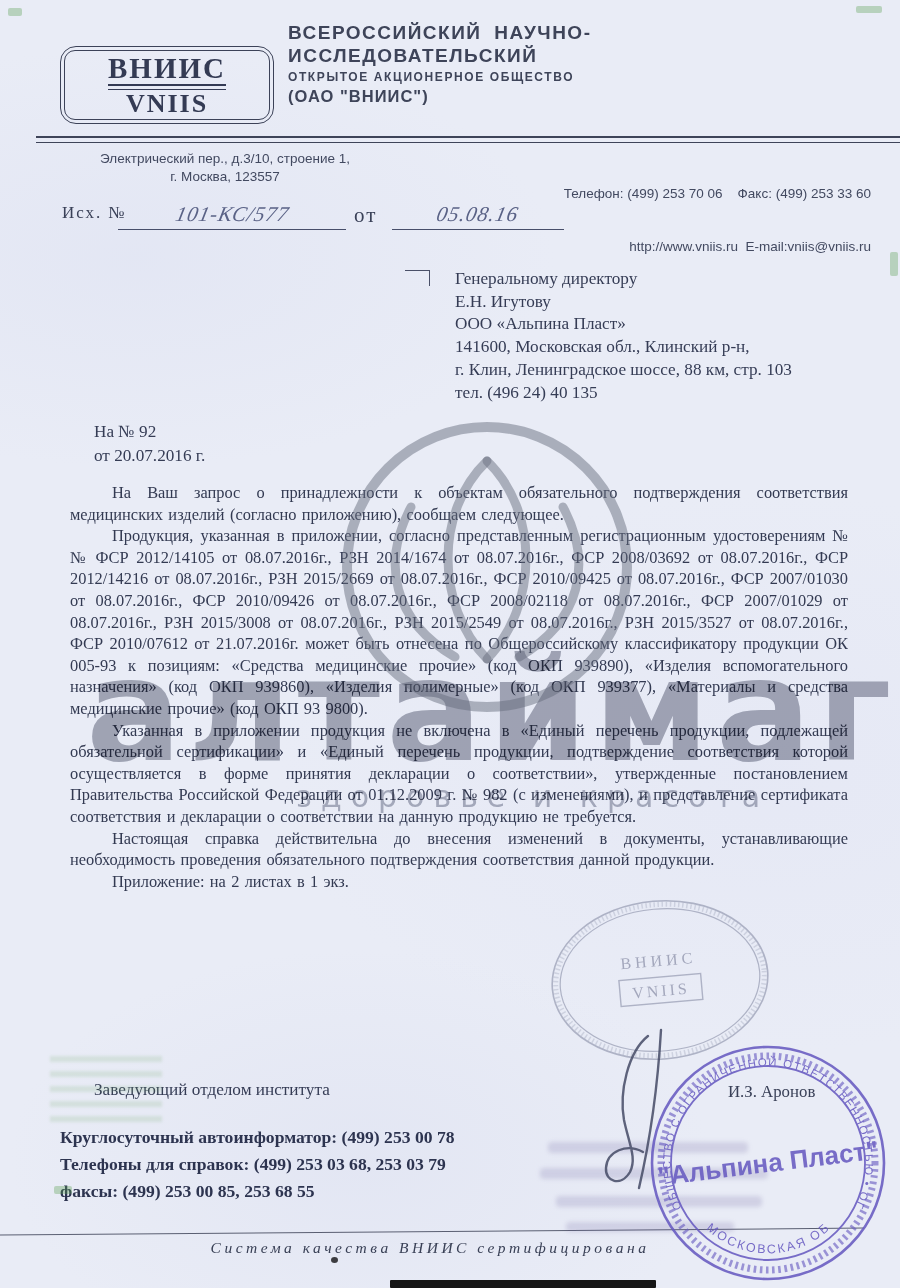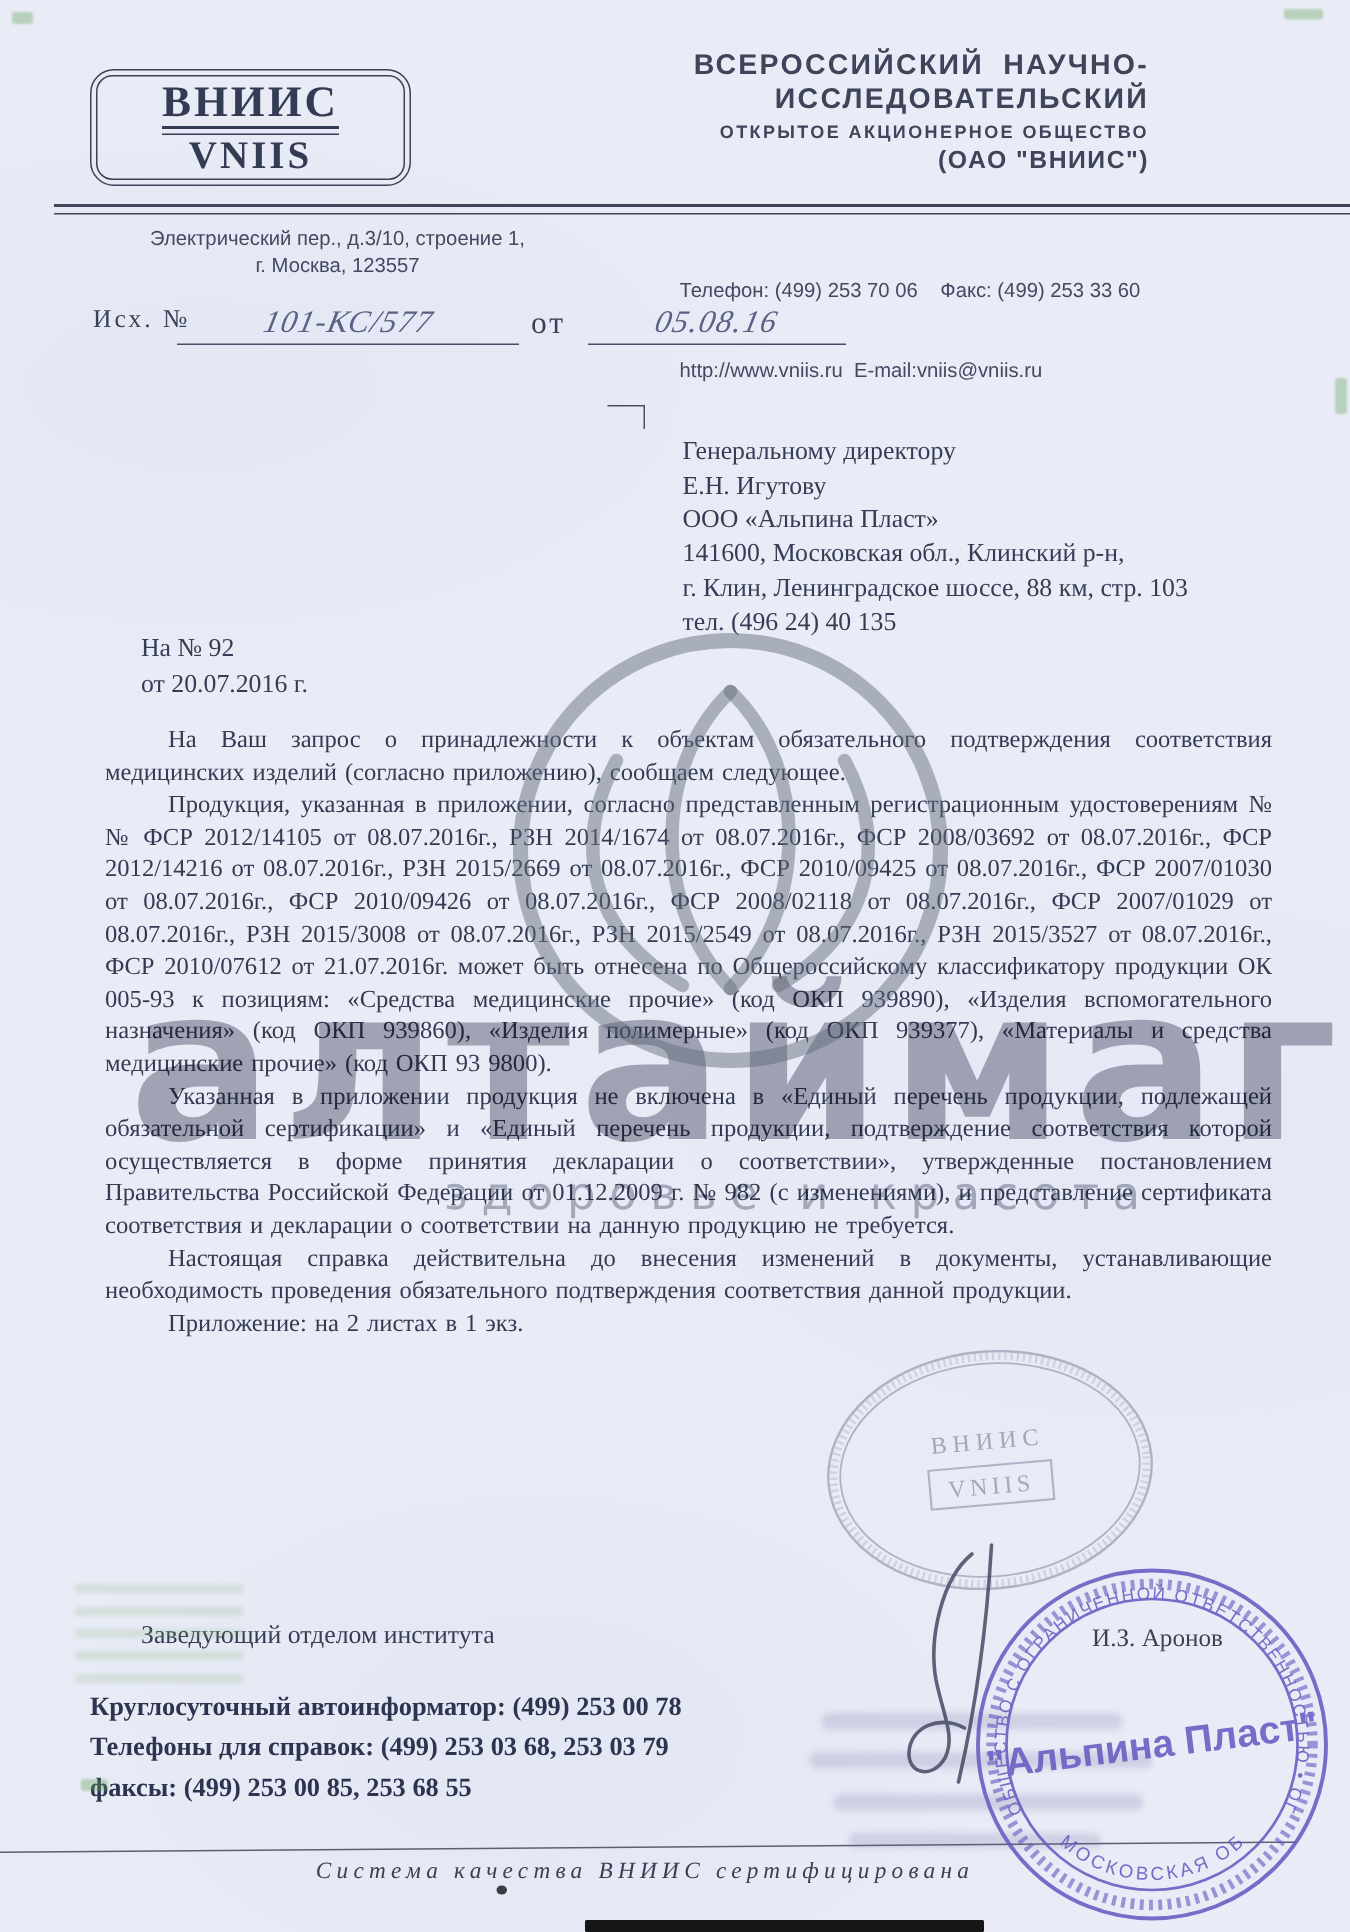--- a/index.html
+++ b/index.html
@@ -13,37 +13,37 @@
     font-family:"Liberation Serif", serif; color:#3a4158;
   }
   .abs{position:absolute;}
   
   #logo-outer{left:60px; top:46px; width:214px; height:78px; border:1.6px solid #3c4258; border-radius:16px; padding:3px; box-sizing:border-box; z-index:1;}
   #logo-inner{width:100%; height:100%; border:1.3px solid #3c4258; border-radius:11px; box-sizing:border-box;
     display:flex; flex-direction:column; align-items:center; justify-content:center;}
   .logo-t1{font:700 29px "Liberation Serif", serif; letter-spacing:2px; color:#343b54; line-height:30px;}
   .logo-div{width:118px; border-top:2.4px solid #343b54; border-bottom:1px solid #343b54; height:3px; margin:1px 0 0 0;}
   .logo-t2{font:700 26px "Liberation Serif", serif; letter-spacing:2px; color:#343b54; line-height:28px;}
-  #org-header{left:288px; top:32px; width:478px; text-align:right; color:#3e4459; font-family:"Liberation Sans", sans-serif; z-index:1;}
+  #org-header{left:288px; top:21px; width:478px; text-align:left; color:#3e4459; font-family:"Liberation Sans", sans-serif; z-index:1;}
   .hd1{font-size:19px; font-weight:700; letter-spacing:1.5px; line-height:23px; word-spacing:6px;}
   .hd2{font-size:18px; font-weight:700; letter-spacing:2px; line-height:23px; word-spacing:8px;}
   .hd3{font-size:12px; font-weight:700; letter-spacing:1.6px; line-height:17px; margin-top:2px;}
   .hd4{font-size:16.5px; font-weight:700; letter-spacing:1px; line-height:21px;}
   #rule-top{left:36px; top:136px; width:864px; height:4px; border-top:2.6px solid #3e4459; border-bottom:1.1px solid #3e4459; z-index:1;}
   #addr-left{left:58px; top:150px; width:334px; text-align:center; font:13.5px/17.5px "Liberation Sans", sans-serif; color:#424960; z-index:1;}
-  #addr-right{left:453px; top:150px; width:408px; text-align:left; font:13.5px/17.5px "Liberation Sans", sans-serif; color:#424960; white-space:pre; z-index:1;}
+  #addr-right{left:463px; top:150px; width:408px; text-align:right; font:13.5px/17.5px "Liberation Sans", sans-serif; color:#424960; white-space:pre; z-index:1;}
   
   #outgoing{left:62px; top:203px; height:30px; font-size:17px; letter-spacing:2px; color:#3a4158; z-index:1;}
   .hand{font-style:italic; color:#5a6286; transform:skewX(-12deg); display:inline-block; font-size:21px; letter-spacing:1px;}
   #out-line1{left:118px; top:202px; width:228px; height:27px; border-bottom:1.7px solid #474e6a; text-align:center; z-index:1;}
   #out-ot{left:354px; top:203px; z-index:1; font-size:21px; letter-spacing:2px;}
   #out-line2{left:392px; top:202px; width:172px; height:27px; border-bottom:1.7px solid #474e6a; text-align:center; z-index:1;}
   
   #corner-mark{left:405px; top:270px; width:24px; height:15px; border-top:1.6px solid #4a5068; border-right:1.6px solid #4a5068; z-index:1;}
-  #recipient{left:455px; top:268px; width:420px; font-size:17.2px; line-height:22.7px; color:#353c55; z-index:1;margin-top:22px;}
+  #recipient{left:455px; top:268px; width:420px; font-size:17.2px; line-height:22.7px; color:#353c55; z-index:1;}
   #ref-block{left:94px; top:420px; font-size:17.2px; line-height:23.5px; color:#353c55; z-index:1;}
   
   #body-text{left:70px; top:482px; width:778px; font-size:16.4px; line-height:21.6px; text-align:justify; color:#333a52; word-spacing:1.2px; z-index:1;}
   #body-text p{margin:0; text-indent:42px;}
   
   #sig-position{left:94px; top:1080px; font-size:17.2px; color:#353c55; z-index:1;}
   #sig-name{left:728px; top:1082px; font-size:16.8px; color:#3a4158; z-index:2;}
   #phones{left:60px; top:1124px; font-size:17.6px; font-weight:700; line-height:27px; color:#2d3450; z-index:1;}
   
   #footer-rule{left:0px; top:1231px; width:864px; border-top:1.2px solid #5a5f72; transform:rotate(-0.45deg); z-index:1;}

